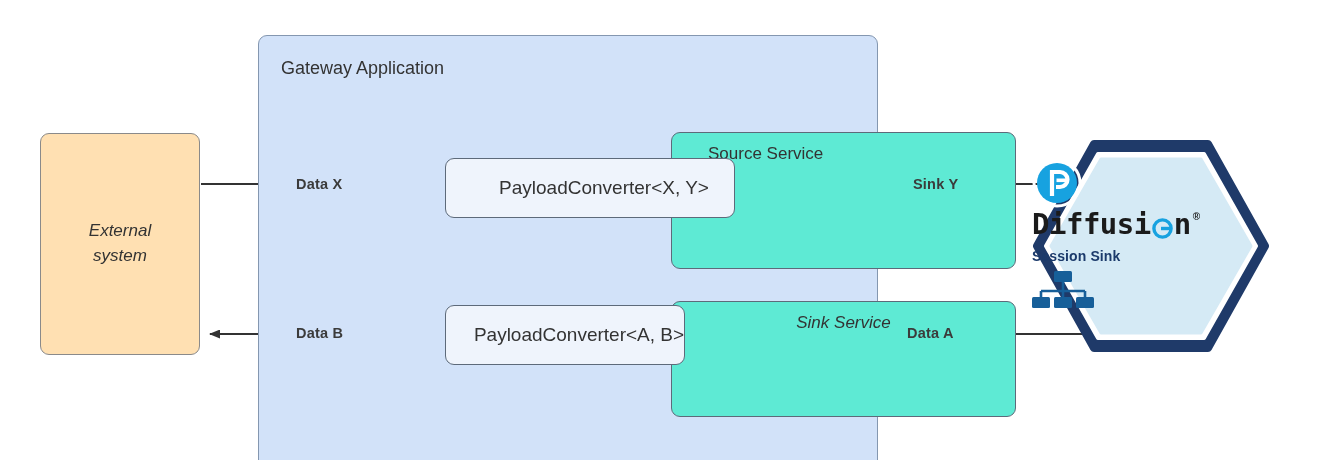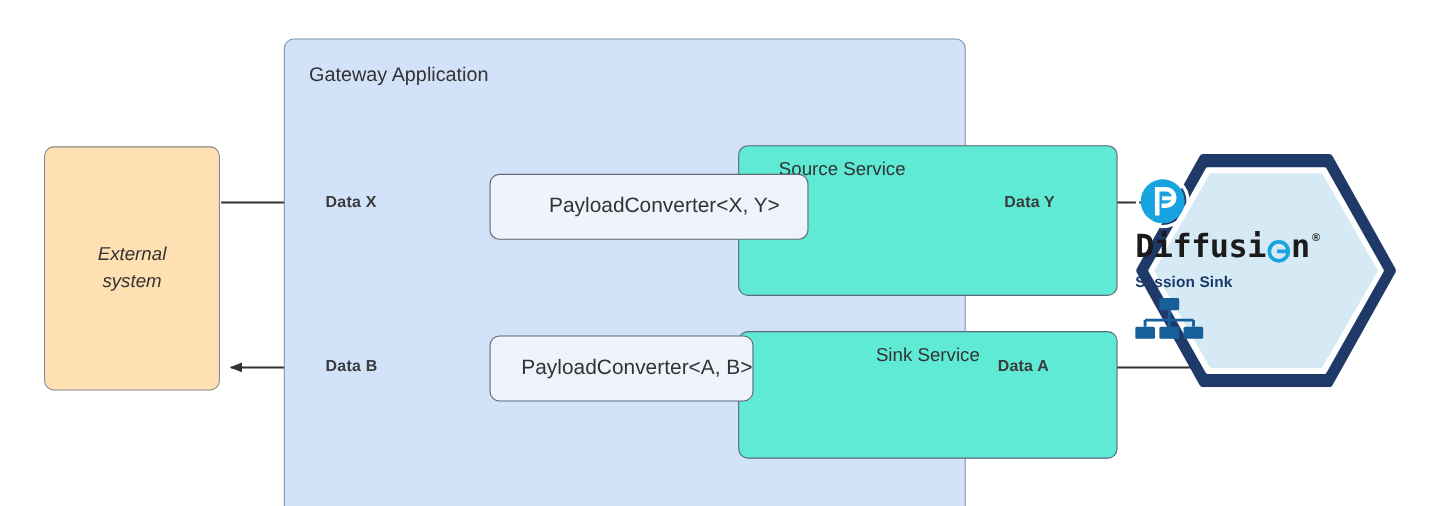--- a/index.html
+++ b/index.html
@@ -82,21 +82,21 @@
     height: 116px;
   }
   .service-title {
     position: absolute;
     top: 11px;
     font-size: 17px;
     color: #333333;
     white-space: nowrap;
   }
   #source-service-title { left: 36px; }
-  #sink-service-title   { left: 0; right: 0; text-align: center; }
+  #sink-service-title   { left: 0; right: 0; text-align: center; font-style: italic; }
 
   
   .converter-box {
     position: absolute;
     box-sizing: border-box;
     background: #eff4fc;
     border: 1.4px solid #5d6a7a;
     border-radius: 9px;
     display: flex;
     align-items: center;
@@ -266,21 +266,21 @@
   <div class="service-box" id="sink-service">
     <div class="service-title" id="sink-service-title">Sink Service</div>
   </div>
 </div>
 
 <div class="node converter-box" id="source-converter">PayloadConverter&lt;X, Y&gt;</div>
 
 <div class="node converter-box" id="sink-converter">PayloadConverter&lt;A, B&gt;</div>
 
 <div class="edge-label" id="label-data-x">Data X</div>
-<div class="edge-label" id="label-data-y">Data Y</div>
+<div class="edge-label" id="label-data-y">Sink Y</div>
 <div class="edge-label" id="label-data-a">Data A</div>
 <div class="edge-label" id="label-data-b">Data B</div>
 
 <div class="node" id="diffusion-node">
 
   <svg id="hex-body" viewBox="0 0 238 212" xmlns="http://www.w3.org/2000/svg">
 
     <path d="M62 4 L176 4 L233 106 L176 208 L62 208 L5 106 Z" fill="#1f3a69" stroke="#1f3a69" stroke-width="8" stroke-linejoin="round"></path>
 
     <path d="M66 14 L172 14 L224 106 L172 198 L66 198 L14 106 Z" fill="#ffffff" stroke="#ffffff" stroke-width="4" stroke-linejoin="round"></path>

